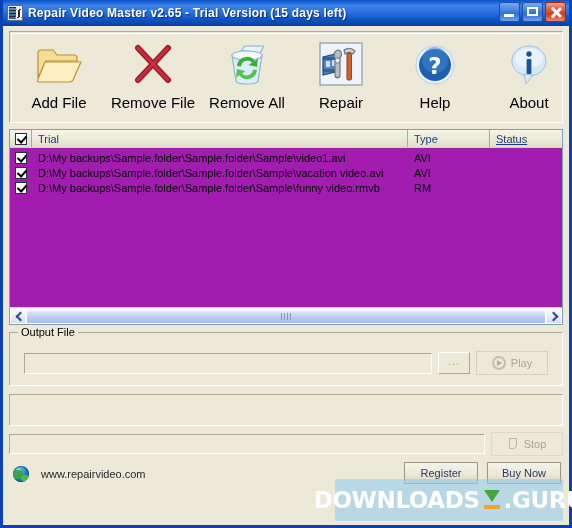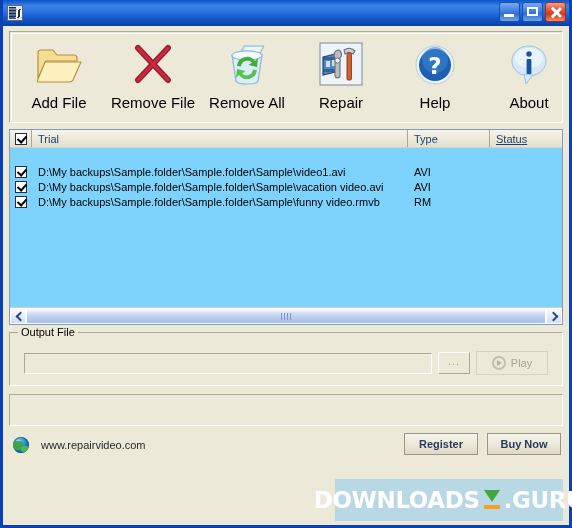--- a/index.html
+++ b/index.html
@@ -162,21 +162,21 @@
     padding-left: 6px;
     border-right: 1px solid #aca899;
     box-sizing: border-box;
     background: linear-gradient(180deg,#f6f4ec 0%, #ece9d8 55%, #e3dfcd 100%);
   }
   .hcell.chk { width: 22px; padding-left: 0; justify-content: center; }
   .hcell.file { width: 376px; }
   .hcell.type { width: 82px; }
   .hcell.status { flex: 1; border-right: none; text-decoration: underline; }
 
-  .lv-body { flex: 1; background: #7dd3fc; overflow: hidden; padding-top: 16px; }
+  .lv-body { flex: 1; background: #a21caf; overflow: hidden; padding-top: 2px; }
   .lv-row {
     height: 15px; display: flex; align-items: center;
     font-size: 11px; color: #000;
   }
   .rcell { display: flex; align-items: center; box-sizing: border-box; }
   .rcell.chk { width: 22px; justify-content: center; }
   .rcell.file { width: 376px; padding-left: 6px; white-space: nowrap; }
   .rcell.type { width: 82px; padding-left: 6px; text-align: center; }
   .rcell.status { flex: 1; padding-left: 6px; }
 
@@ -370,21 +370,21 @@
   .bb-btns {
     position: absolute; right: 2px; top: 1px;
     display: flex; gap: 9px;
   }
   .bb-btn {
     width: 74px; height: 22px;
     border: 1px solid #9a9687;
     background: linear-gradient(180deg,#f5f3ea 0%, #eceadb 48%, #ddd9c6 100%);
     box-sizing: border-box;
     display: flex; align-items: center; justify-content: center;
-    font-size: 11px; color: #2b3a5c; font-weight: bold;
+    font-size: 11px; color: #2b3a5c;
   }
 
   
   .watermark {
     position: absolute;
     left: 332px; top: 479px;
     width: 228px; height: 42px;
     background: rgba(150, 205, 235, .62);
     display: flex; align-items: center; justify-content: center;
     pointer-events: none;
@@ -415,20 +415,21 @@
     background: #f0a32a;
   }
 </style>
 </head>
 <body>
 
 <div class="window">
 
   <div class="titlebar">
     <div class="tb-appicon"></div>
+    <div class="tb-title">Repair Video Master v2.65 - Trial Version (15 days left)</div>
     <div class="tb-btns">
       <div class="tb-btn min"></div>
       <div class="tb-btn max"></div>
       <div class="tb-btn close"></div>
     </div>
   </div>
 
   <div class="client">
 
     <div class="toolbar">
@@ -581,20 +582,27 @@
         <div class="btn-dots">...</div>
         <div class="btn-play">
           <span class="play-ico"></span>
           <span>Play</span>
         </div>
       </div>
     </div>
 
     <div class="statuspanel"></div>
 
+    <div class="progressrow">
+      <div class="progressbar"></div>
+      <div class="btn-stop">
+        <span class="stop-ico"></span>
+        <span>Stop</span>
+      </div>
+    </div>
 
     <div class="bottombar">
       <span class="globe"></span>
       <span class="weblink">www.repairvideo.com</span>
       <div class="bb-btns">
         <div class="bb-btn">Register</div>
         <div class="bb-btn">Buy Now</div>
       </div>
     </div>
 

